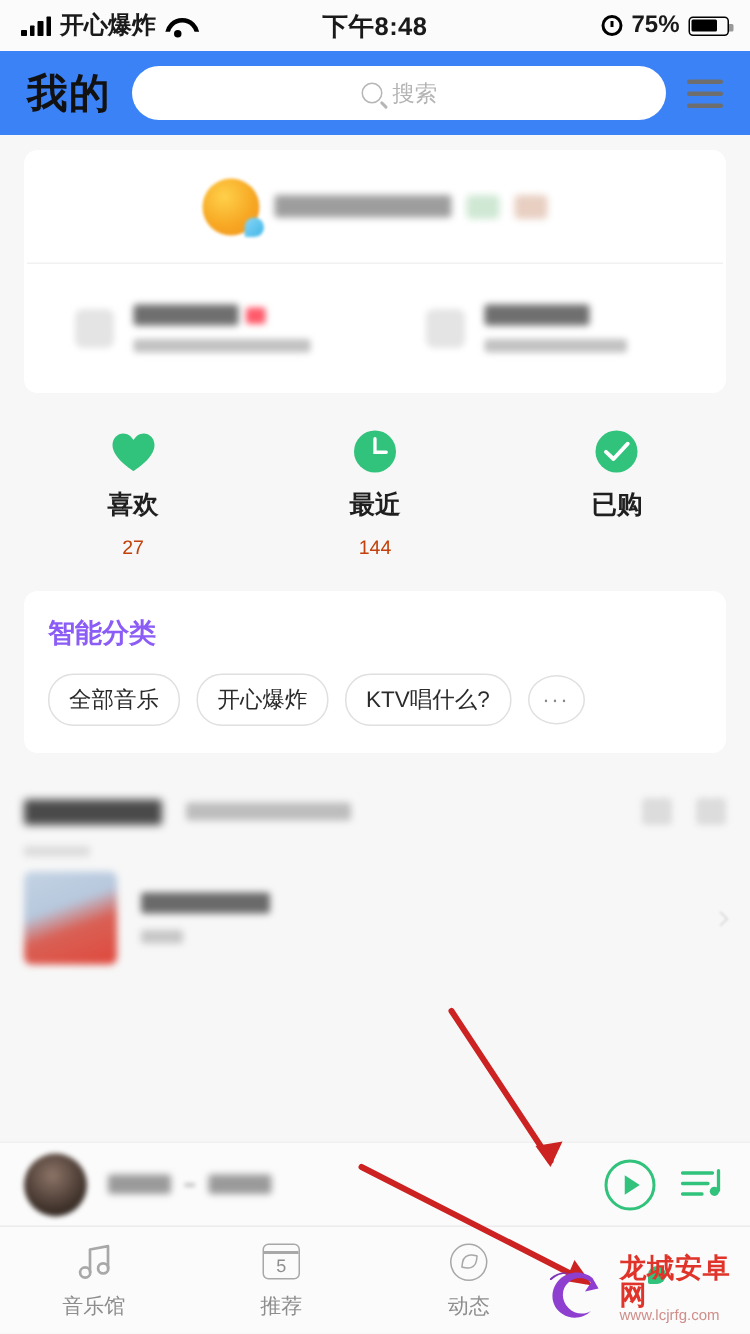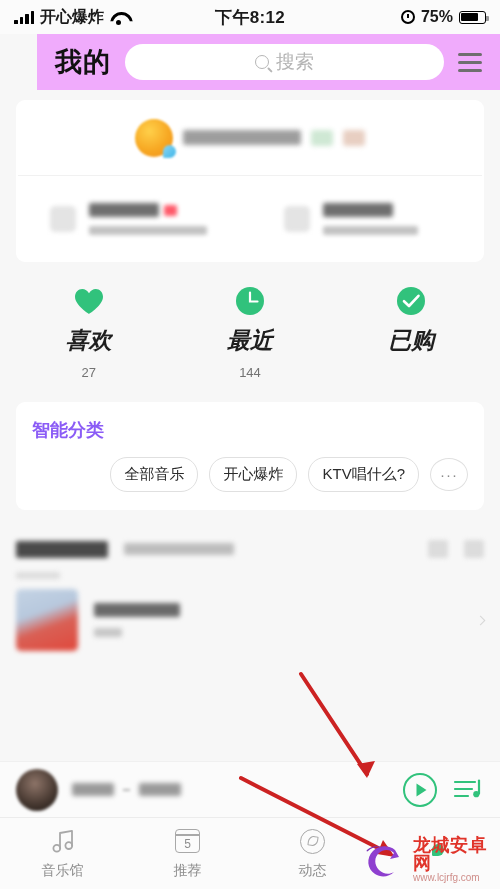--- a/index.html
+++ b/index.html
@@ -39,30 +39,30 @@
   }
   .alarm{width:14px;height:14px;border:2px solid #000;border-radius:50%;position:relative;}
   .alarm::after{content:"";position:absolute;left:4px;top:2px;width:2px;height:4px;background:#000;}
   .batt{width:27px;height:13px;border:1.6px solid #000;border-radius:3px;position:relative;padding:1.5px;}
   .batt span{display:block;height:100%;width:75%;background:#000;border-radius:1px;}
   .batt::after{content:"";position:absolute;right:-4px;top:4px;width:2.5px;height:5px;background:#999;border-radius:0 1px 1px 0;}
 
   
   .header{
     height:56px; display:flex; align-items:center; gap:14px;
-    padding:0 18px; background:#f0abfc;margin-left:37px;
+    padding:0 18px; background:#3b82f6;
   }
   .page-title{font-size:27px; font-weight:bold; letter-spacing:1px; color:#111;}
   .searchbar{
     flex:1; height:36px; background:#fff; border-radius:18px;
     display:flex; align-items:center; justify-content:center; gap:7px;
   }
   .mag{width:14px;height:14px;border:1.8px solid #b6b6b6;border-radius:50%;position:relative;}
   .mag::after{content:"";position:absolute;right:-5px;bottom:-3px;width:6px;height:1.8px;background:#b6b6b6;transform:rotate(45deg);border-radius:1px;}
-  .search-ph{font-size:19px;color:#b4b4b4;}
+  .search-ph{font-size:15px;color:#b4b4b4;}
   .hamburger{width:24px; display:flex; flex-direction:column; gap:5px; cursor:pointer;}
   .hamburger i{display:block;height:3px;background:#6e6e6e;border-radius:1.5px;}
 
   
   .card{background:#fff;border-radius:9px;margin:0 16px;}
 
   
   .profile-card{margin-top:10px;}
   .profile-top{height:75px;display:flex;align-items:center;justify-content:center;gap:10px;}
   .avatar{
@@ -85,27 +85,27 @@
   .pb-title{display:flex;align-items:center;gap:5px;}
   .pb-t1{width:70px;height:14px;background:#6f6f6f;border-radius:2px;filter:blur(2.4px);}
   .pb-dot{width:13px;height:11px;background:#ff5a6a;border-radius:2px;filter:blur(2.2px);}
   .pb-sub{width:118px;height:9px;background:#c2c2c2;border-radius:2px;filter:blur(2.2px);}
   .pb-sub.short{width:95px;}
 
   
   .quick{display:flex;padding:24px 8px 6px;}
   .q-item{flex:1;display:flex;flex-direction:column;align-items:center;gap:9px;cursor:pointer;}
   .q-ico{height:30px;display:flex;align-items:center;justify-content:center;}
-  .q-label{font-size:23px;font-weight:bold;color:#1f1f1f;font-style:italic;}
-  .q-count{font-size:13px;color:#737373;}
+  .q-label{font-size:17px;font-weight:bold;color:#1f1f1f;}
+  .q-count{font-size:13px;color:#c2410c;}
 
   
   .smart-card{margin-top:16px;padding:16px 16px 18px;}
   .smart-title{font-size:18px;font-weight:bold;color:#8b5cf6;}
-  .chips{display:flex;gap:11px;margin-top:15px;align-items:center;justify-content:flex-end;}
+  .chips{display:flex;gap:11px;margin-top:15px;align-items:center;}
   .chip{
     border:1px solid #e0e0e0;border-radius:17px;padding:7px 13px;
     font-size:15px;color:#2b2b2b;white-space:nowrap;cursor:pointer;background:#fff;
   }
   .chip.more{width:38px;height:33px;padding:0;display:flex;align-items:center;justify-content:center;border-radius:50%;font-size:15px;color:#8a8a8a;letter-spacing:1px;}
 
   
   .plist{margin-top:18px;padding:0 16px;}
   .plist-head{height:42px;display:flex;align-items:center;gap:16px;}
   .ph-title{width:92px;height:17px;background:#4a4a4a;border-radius:2px;filter:blur(2.8px);}
@@ -154,41 +154,41 @@
   .cal::before{content:"";position:absolute;left:0;right:0;top:4px;height:1.6px;background:#a8a8a8;}
   .cal span{font-size:12px;color:#8e8e8e;line-height:1;}
   .compass{width:25px;height:25px;border:1.8px solid #a8a8a8;border-radius:50%;display:flex;align-items:center;justify-content:center;}
   .compass i{display:block;width:10px;height:10px;border:1.6px solid #a8a8a8;border-radius:60% 8% 60% 8%;transform:rotate(8deg);}
   .green-dot{width:12px;height:12px;background:#31c27c;border-radius:50% 50% 50% 10%;}
 
   
   .arrow{position:absolute;pointer-events:none;}
 
   
-  .watermark{position:absolute;left:362px;top:836px;display:flex;align-items:center;gap:5px;pointer-events:none;}
+  .watermark{position:absolute;left:362px;top:836px;display:flex;align-items:flex-end;gap:5px;pointer-events:none;}
   .wm-logo{width:46px;height:42px;flex:none;}
   .wm-text{display:flex;flex-direction:column;gap:1px;}
   .wm-cn{font-size:18px;font-weight:bold;color:#e0342a;letter-spacing:.5px;line-height:1;}
   .wm-url{font-size:10px;color:#cf8e8a;line-height:1;}
 </style>
 </head>
 <body>
 
 <div class="statusbar">
   <div class="sb-left">
     <span class="signal">
         <i></i>
         <i></i>
         <i></i>
         <i></i>
       </span>
     <span class="carrier">开心爆炸</span>
     <span class="wifi"></span>
   </div>
-  <div class="sb-center">下午8:12</div>
+  <div class="sb-center">下午8:48</div>
   <div class="sb-right">
     <span class="alarm"></span>
     <span>75%</span>
     <span class="batt">
         <span></span>
       </span>
   </div>
 </div>
 
 <div class="header">

